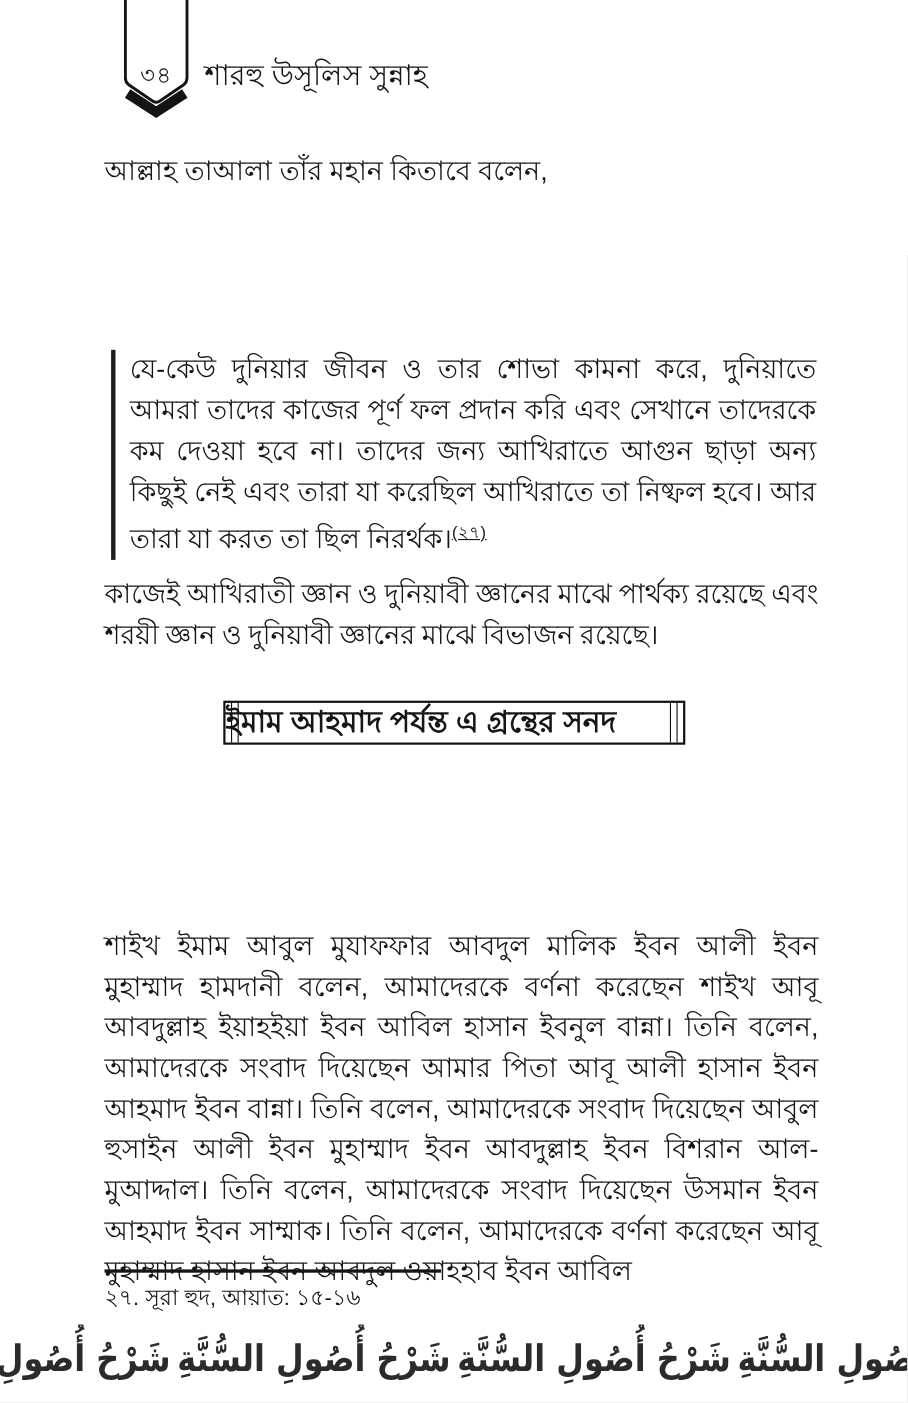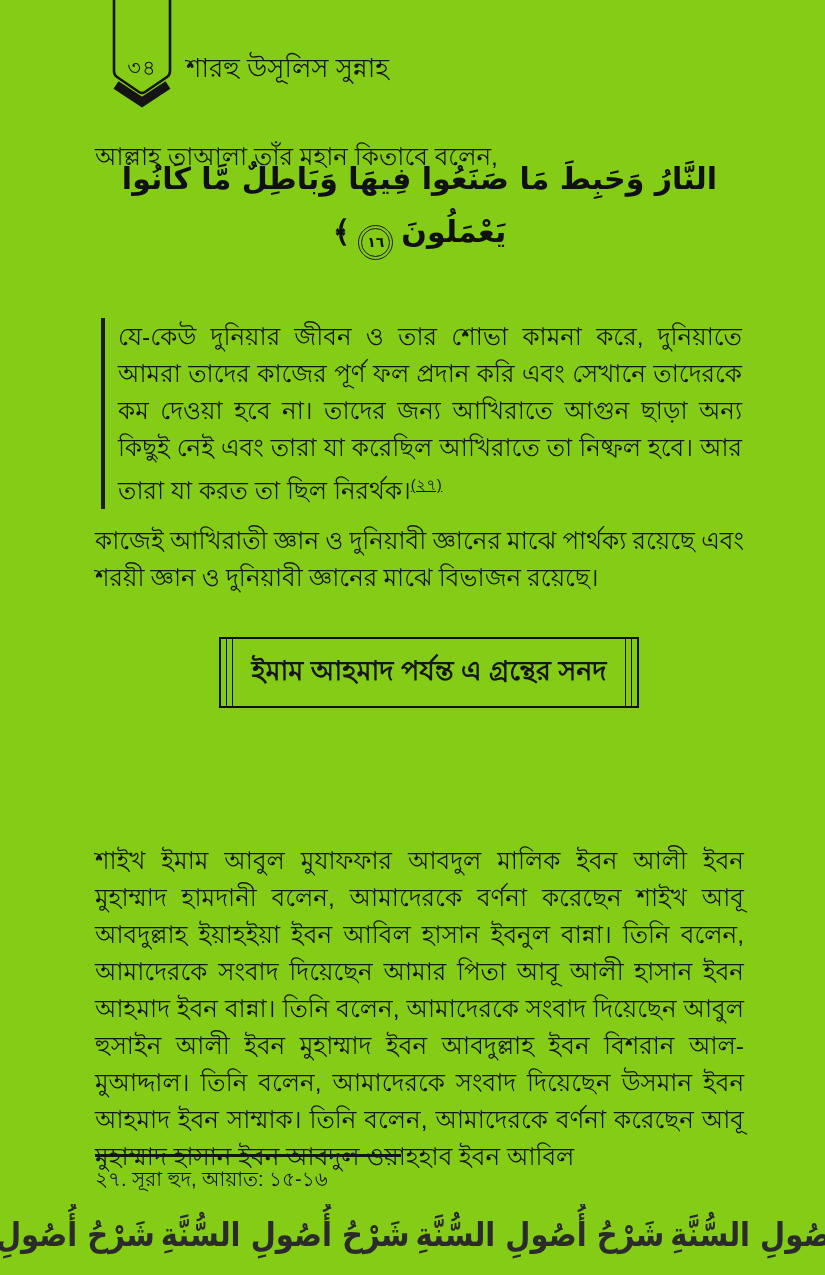--- a/index.html
+++ b/index.html
@@ -1,19 +1,19 @@
 <!DOCTYPE html>
 <html lang="bn"><head>
 <meta charset="utf-8">
 <style>
   * { margin:0; padding:0; box-sizing:border-box; }
   html,body { background:#e8e8e8; }
   .page {
     position:relative; width:825px; height:1275px; margin:0 auto;
-    background:#84cc16; color:#161616; overflow:hidden;
+    background:#ffffff; color:#161616; overflow:hidden;
     font-family:"Liberation Sans","DejaVu Sans",sans-serif;
   }
   
   .page-badge { position:absolute; left:111px; top:0; width:62px; height:114px; }
   .page-num {
     position:absolute; left:111px; top:52px; width:62px; text-align:center;
     font-size:21px; font-weight:500; letter-spacing:1px;
   }
   .book-title {
     position:absolute; left:186px; top:48px;
@@ -40,22 +40,22 @@
   }
   
   .translation {
     top:318px; left:101px; width:641px; position:absolute;
     border-left:4px solid #1d1d1d; padding-left:13px;
     font-size:24.5px; line-height:37px; text-align:justify;
   }
   .fn-ref { font-size:15px; vertical-align:9px; letter-spacing:0.5px;text-decoration:underline; }
   
   .heading-box {
-    position:absolute; top:637px; left:203px; width:420px; height:71px;
-    border:2.5px solid #101010; display:flex; align-items:center; justify-content:center;margin-left:16px;
+    position:absolute; top:637px; left:203px; width:420px; height:40px;
+    border:2.5px solid #101010; display:flex; align-items:center; 
   }
   .heading-box::before, .heading-box::after {
     content:""; position:absolute; top:0; bottom:0; width:5px;
     border-left:1.6px solid #101010; border-right:1.6px solid #101010;
   }
   .heading-box::before { left:5px; }
   .heading-box::after  { right:5px; }
   .heading-text { font-size:27px; font-weight:700; }
   
   .footnote-rule { position:absolute; top:1154px; left:95px; width:306px; height:3px; background:#151515; }
@@ -78,23 +78,20 @@
   <svg class="page-badge" viewBox="0 0 62 114" xmlns="http://www.w3.org/2000/svg">
     <path d="M3,-2 L3,71 Q3,75 6,77 L28,92 Q31,94 34,92 L56,77 Q59,75 59,71 L59,-2" fill="none" stroke="#141414" stroke-width="2.6" stroke-linejoin="round"></path>
     <path d="M5,85 L31,102 L57,85" fill="none" stroke="#141414" stroke-width="9" stroke-linejoin="miter"></path>
   </svg>
   <div class="page-num">৩৪</div>
   <div class="book-title">শারহু উসূলিস সুন্নাহ</div>
 
   <div class="col para intro">আল্লাহ তাআলা তাঁর মহান কিতাবে বলেন,</div>
 
   <div class="col quran">
-    <div>
-      <span>النَّارُ وَحَبِطَ مَا صَنَعُوا فِيهَا وَبَاطِلٌ مَّا كَانُوا يَعْمَلُونَ</span><span class="ayah-badge">١٦</span><span>﴾</span>
-    </div>
   </div>
 
   <div class="translation">
     <span>যে-কেউ দুনিয়ার জীবন ও তার শোভা কামনা করে, দুনিয়াতে আমরা তাদের কাজের পূর্ণ ফল প্রদান করি এবং সেখানে তাদেরকে কম দেওয়া হবে না। তাদের জন্য আখিরাতে আগুন ছাড়া অন্য কিছুই নেই এবং তারা যা করেছিল আখিরাতে তা নিষ্ফল হবে। আর তারা যা করত তা ছিল নিরর্থক।</span><span class="fn-ref">(২৭)</span>
   </div>
 
   <div class="col para" style="top:522px;font-family:Liberation Serif, serif;">কাজেই আখিরাতী জ্ঞান ও দুনিয়াবী জ্ঞানের মাঝে পার্থক্য রয়েছে এবং শরয়ী জ্ঞান ও দুনিয়াবী জ্ঞানের মাঝে বিভাজন রয়েছে।</div>
 
   <div class="heading-box">
     <span class="heading-text">ইমাম আহমাদ পর্যন্ত এ গ্রন্থের সনদ</span>

